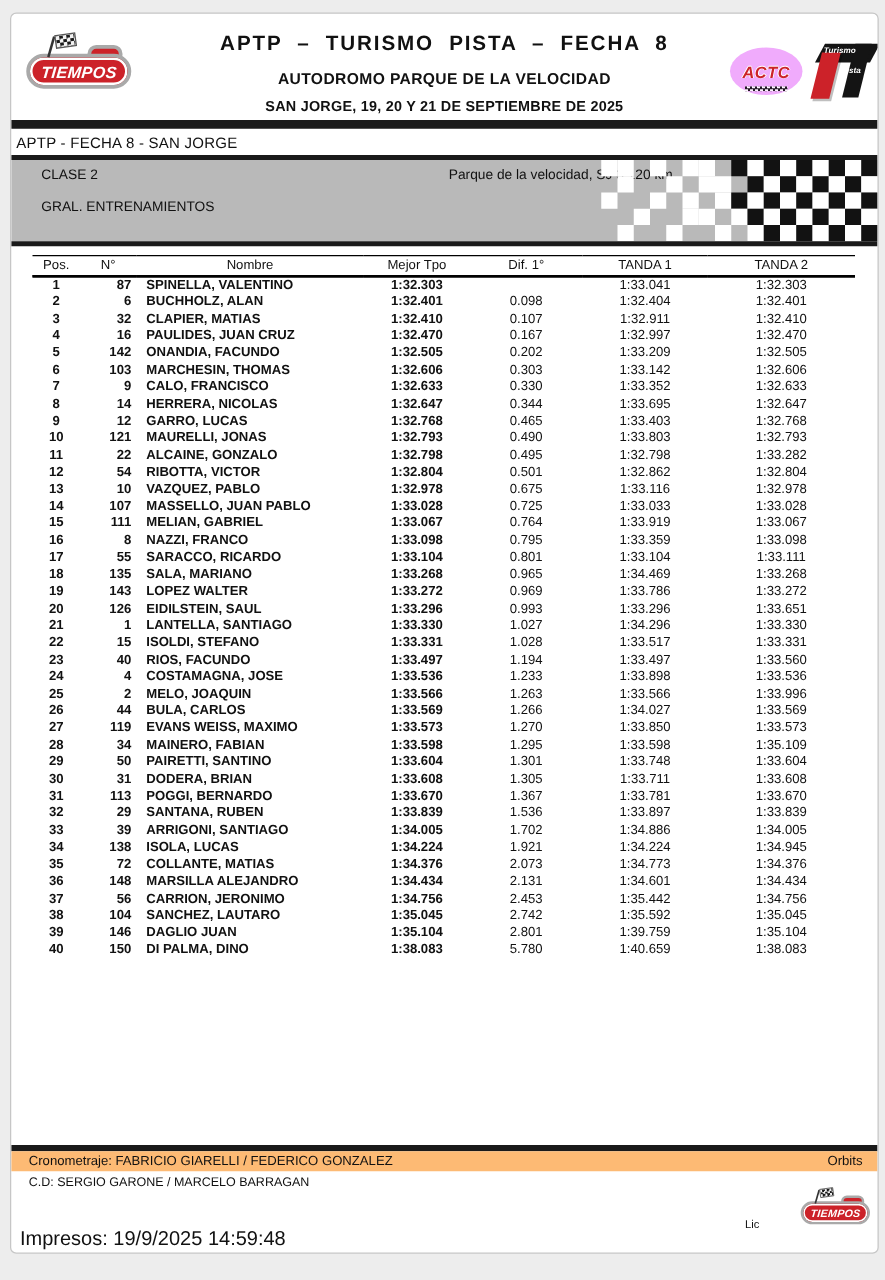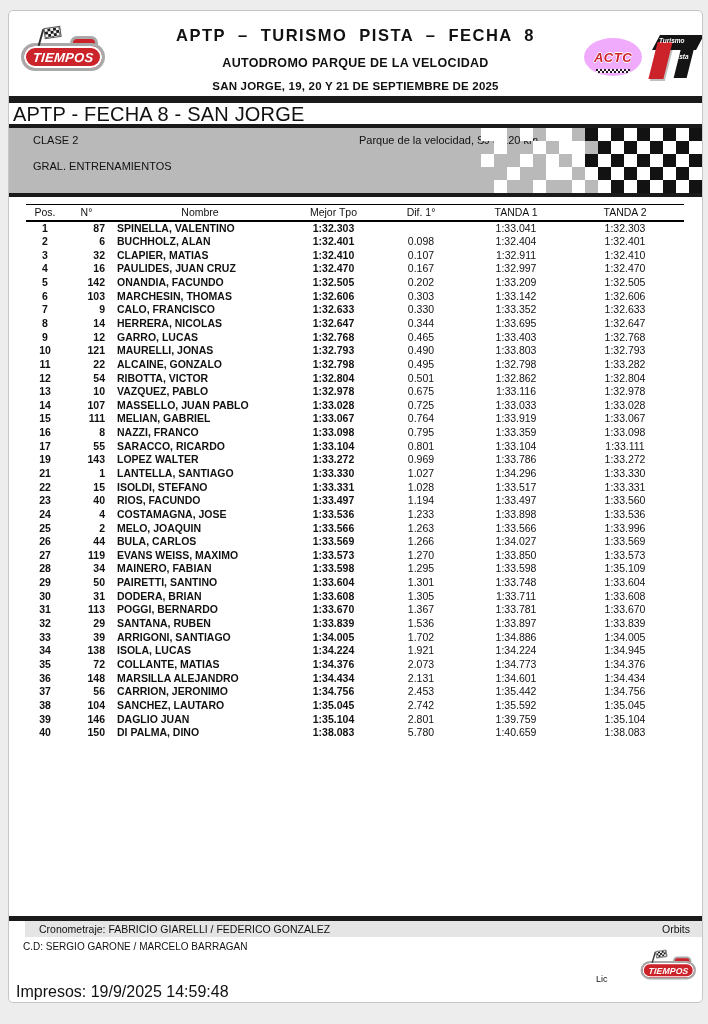--- a/index.html
+++ b/index.html
@@ -55,21 +55,21 @@
              box-shadow:2px 2px 0 rgba(0,0,0,.25); }
   .tp-t1   { position:absolute; left:12px; top:8px; color:#fff; font-size:6.5px;
              font-weight:bold; font-style:italic; z-index:3; }
   .tp-t2   { position:absolute; left:26px; top:24px; color:#fff; font-size:6.5px;
              font-weight:bold; font-style:italic; z-index:3; }
 
   
   .bar { position:absolute; left:0; right:0; background:var(--black); }
   .bar1 { top:85px; height:7px; }
   .section-line { position:absolute; top:93px; left:4px; height:19px; line-height:20px;
-                  font-size:20px; letter-spacing:.2px; }
+                  font-size:12px; letter-spacing:.2px; }
   .bar2 { top:113px; height:4px; }
   .gray-band { position:absolute; top:117px; left:0; right:0; height:65px; background:var(--gray); }
   .clase   { position:absolute; left:24px; top:6px;  font-size:11px; }
   .track   { position:absolute; left:350px; top:6px; font-size:11px; }
   .session { position:absolute; left:24px; top:32px; font-size:11px; }
   .checker { position:absolute; right:0; top:0;
              display:grid; grid-template-columns:repeat(18,13px); grid-template-rows:repeat(5,13px); }
   .cell-g { background:transparent; } .cell-w { background:#fff; } .cell-b { background:#121212; }
   .bar3 { top:182px; height:4px; }
 
@@ -80,22 +80,22 @@
                       font-weight:normal; text-align:center; padding:0; }
   .results td { height:13.65px; line-height:13.6px; padding:0; white-space:nowrap; overflow:hidden; }
   .results td.c0 { text-align:center; font-weight:bold; }
   .results td.c1 { text-align:right; padding-right:4px; font-weight:bold; }
   .results td.c2 { text-align:left; padding-left:8px; font-weight:bold; }
   .results td.c3 { text-align:center; font-weight:bold; }
   .results td.c4, .results td.c5, .results td.c6 { text-align:center; }
 
   
   .bar4 { top:905px; height:5px; }
-  .foot-gray { position:absolute; top:910px; left:16px; right:0; height:16px;
-               background:#e5e5e5; font-size:10.5px; line-height:16px; }
+  .foot-gray { position:absolute; top:910px; left:0; right:0; height:16px;
+               background:#fdba74; font-size:10.5px; line-height:16px; }
   .timing { position:absolute; left:14px; }
   .orbits { position:absolute; right:12px; }
   .cd-line { position:absolute; top:930px; left:14px; font-size:10px; }
   .lic-wrap { position:absolute; top:934px; right:4px; width:120px; height:46px; }
   .lic-label { position:absolute; left:18px; bottom:7px; font-size:9px; }
   .mini-tiempos { right:2px; top:16px; left:auto; transform:scale(0.66); transform-origin:top right; }
   .printed { position:absolute; top:972px; left:7px; font-size:16px; }
 </style>
 </head>
 <body>
@@ -404,27 +404,45 @@
         <tr>
           <td class="c0">17</td>
           <td class="c1">55</td>
           <td class="c2">SARACCO, RICARDO</td>
           <td class="c3">1:33.104</td>
           <td class="c4">0.801</td>
           <td class="c5">1:33.104</td>
           <td class="c6">1:33.111</td>
         </tr>
         <tr>
+          <td class="c0">18</td>
+          <td class="c1">135</td>
+          <td class="c2">SALA, MARIANO</td>
+          <td class="c3">1:33.268</td>
+          <td class="c4">0.965</td>
+          <td class="c5">1:34.469</td>
+          <td class="c6">1:33.268</td>
+        </tr>
+        <tr>
           <td class="c0">19</td>
           <td class="c1">143</td>
           <td class="c2">LOPEZ WALTER</td>
           <td class="c3">1:33.272</td>
           <td class="c4">0.969</td>
           <td class="c5">1:33.786</td>
           <td class="c6">1:33.272</td>
+        </tr>
+        <tr>
+          <td class="c0">20</td>
+          <td class="c1">126</td>
+          <td class="c2">EIDILSTEIN, SAUL</td>
+          <td class="c3">1:33.296</td>
+          <td class="c4">0.993</td>
+          <td class="c5">1:33.296</td>
+          <td class="c6">1:33.651</td>
         </tr>
         <tr>
           <td class="c0">21</td>
           <td class="c1">1</td>
           <td class="c2">LANTELLA, SANTIAGO</td>
           <td class="c3">1:33.330</td>
           <td class="c4">1.027</td>
           <td class="c5">1:34.296</td>
           <td class="c6">1:33.330</td>
         </tr>

